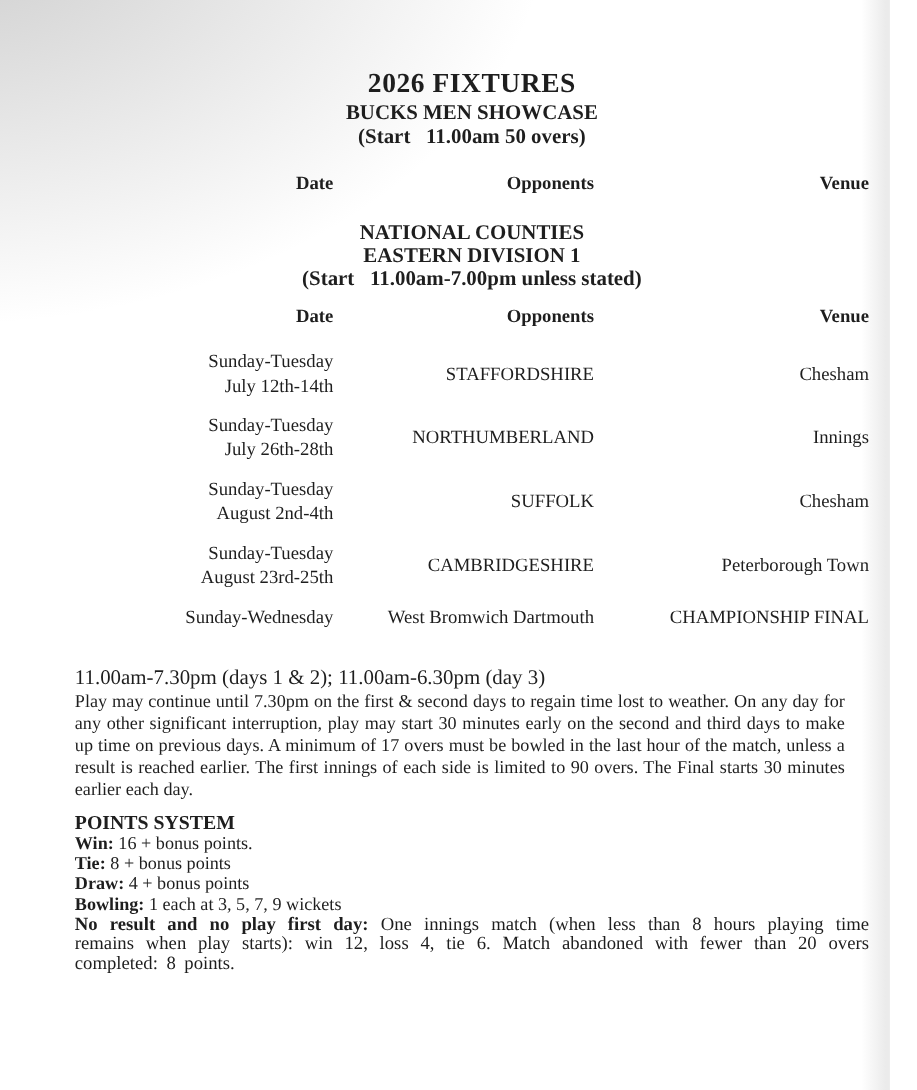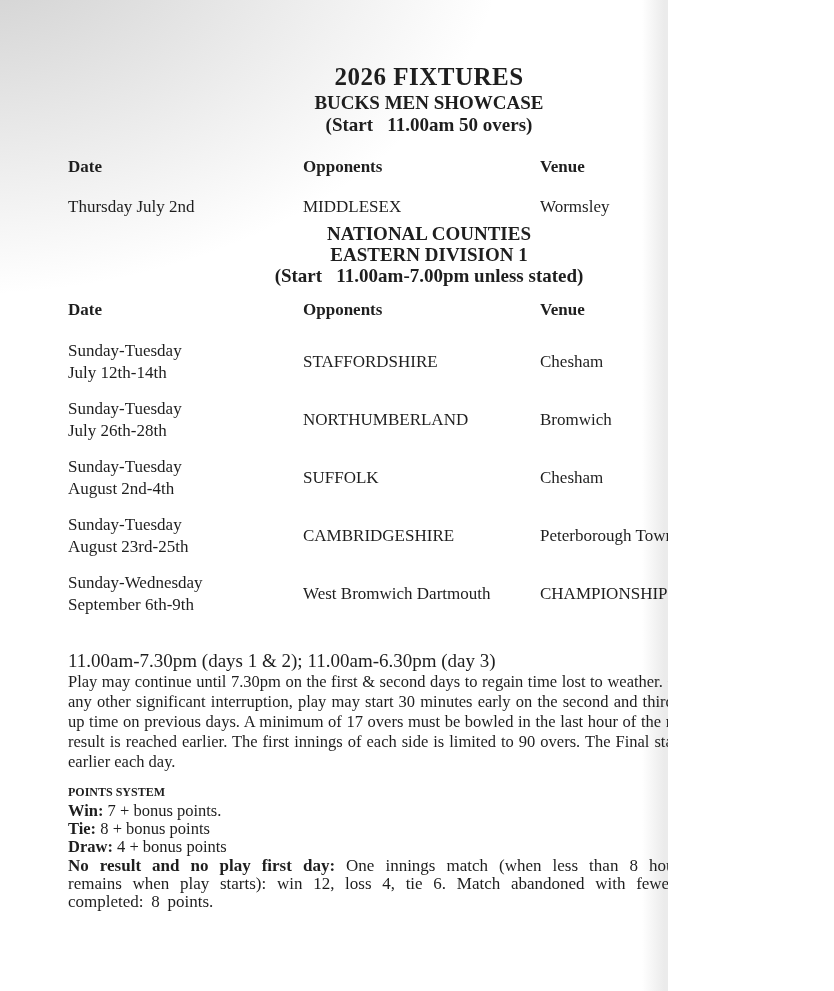--- a/index.html
+++ b/index.html
@@ -3,21 +3,21 @@
 <meta charset="utf-8">
 <style>
   html, body { margin: 0; padding: 0; }
   body {
     font-family: "Liberation Serif", "DejaVu Serif", serif;
     color: #1e1e1e;
     background: #ffffff;
   }
   .page {
     position: relative;
-    width: 668px;
+    width: 809px;
     height: 991px;
     background: #ffffff;
     overflow: hidden;
   }
   
   .shade-topleft {
     position: absolute;
     inset: 0;
     background: radial-gradient(ellipse 760px 520px at -6% -8%,
                 rgba(160,160,160,0.55), rgba(255,255,255,0) 72%);
@@ -53,48 +53,49 @@
     font-size: 19px;
     font-weight: bold;
     line-height: 21px;
     white-space: pre;
   }
   .fixture-table { width: 100%; }
   .trow {
     display: grid;
     grid-template-columns: 235px 237px 1fr;
     align-items: center;
+    text-align: right;
   }
   .thead {
     font-weight: bold;
     font-size: 17px;
     line-height: 16px;
   }
   .cell { font-size: 17px; }
   .showcase-head { margin-top: 23px; }
   .showcase-row { margin-top: 24px; line-height: 16px; }
-  .counties-heading { margin-top: 8px; }
+  .counties-heading { margin-top: 26px; }
   .counties-head { margin-top: 16px; }
   .counties-rows { margin-top: 22px; display: flex; flex-direction: column; row-gap: 14px; }
   .date-cell div { line-height: 22px; }
   .hours { margin-top: 34px; width: 700px; }
   .hours-heading {
     font-size: 17.5px;
     font-weight: bold;
     line-height: 20px;
   }
   .hours-times { font-size: 19px; line-height: 22px; }
   .hours-paragraph {
     font-size: 16.5px;
     line-height: 20px;
     text-align: justify;
   }
   .points { margin-top: 9px; width: 722px; }
   .points-heading {
-    font-size: 12px;
+    font-size: 18px;
     font-weight: bold;
     line-height: 20px;
     margin-top: 10px;
   }
   .points-item { font-size: 16.5px; line-height: 18.2px; }
   .points-item b { font-weight: bold; }
   .points-item.justified {
     text-align: justify;
     word-spacing: 3.5px;
     font-size: 17px;
@@ -112,25 +113,20 @@
     <div class="centered doc-title">2026 FIXTURES</div>
     <div class="centered doc-sub">BUCKS MEN SHOWCASE</div>
     <div class="centered doc-sub">(Start   11.00am 50 overs)</div>
 
     <div class="fixture-table">
       <div class="trow thead showcase-head">
         <div>Date</div>
         <div>Opponents</div>
         <div>Venue</div>
       </div>
-      <div class="trow showcase-row">
-        <div class="cell">Thursday July 2nd</div>
-        <div class="cell">MIDDLESEX</div>
-        <div class="cell">Wormsley</div>
-      </div>
     </div>
 
     <div class="centered counties-heading">
       <div class="section-head-line">NATIONAL COUNTIES</div>
       <div class="section-head-line">EASTERN DIVISION 1</div>
       <div class="section-head-line">(Start   11.00am-7.00pm unless stated)</div>
     </div>
 
     <div class="fixture-table">
       <div class="trow thead counties-head">
@@ -148,21 +144,21 @@
           <div class="cell">STAFFORDSHIRE</div>
           <div class="cell">Chesham</div>
         </div>
 
         <div class="trow">
           <div class="cell date-cell">
             <div>Sunday-Tuesday</div>
             <div>July 26th-28th</div>
           </div>
           <div class="cell">NORTHUMBERLAND</div>
-          <div class="cell">Bromwich</div>
+          <div class="cell">Innings</div>
         </div>
 
         <div class="trow">
           <div class="cell date-cell">
             <div>Sunday-Tuesday</div>
             <div>August 2nd-4th</div>
           </div>
           <div class="cell">SUFFOLK</div>
           <div class="cell">Chesham</div>
         </div>
@@ -172,36 +168,36 @@
             <div>Sunday-Tuesday</div>
             <div>August 23rd-25th</div>
           </div>
           <div class="cell">CAMBRIDGESHIRE</div>
           <div class="cell">Peterborough Town</div>
         </div>
 
         <div class="trow">
           <div class="cell date-cell">
             <div>Sunday-Wednesday</div>
-            <div>September 6th-9th</div>
           </div>
           <div class="cell">West Bromwich Dartmouth</div>
           <div class="cell">CHAMPIONSHIP FINAL</div>
         </div>
       </div>
     </div>
 
     <div class="hours">
       <div class="hours-times">11.00am-7.30pm (days 1 &amp; 2); 11.00am-6.30pm (day 3)</div>
       <div class="hours-paragraph">Play may continue until 7.30pm on the first &amp; second days to regain time lost to weather. On any day for any other significant interruption, play may start 30 minutes early on the second and third days to make up time on previous days. A minimum of 17 overs must be bowled in the last hour of the match, unless a result is reached earlier. The first innings of each side is limited to 90 overs. The Final starts 30 minutes earlier each day.</div>
     </div>
 
     <div class="points">
       <div class="points-heading">POINTS SYSTEM</div>
 
-      <div class="points-item"><b>Win:</b><span> 7 + bonus points.</span></div>
+      <div class="points-item"><b>Win:</b><span> 16 + bonus points.</span></div>
       <div class="points-item"><b>Tie:</b><span> 8 + bonus points</span></div>
       <div class="points-item"><b>Draw:</b><span> 4 + bonus points</span></div>
+      <div class="points-item"><b>Bowling:</b><span> 1 each at 3, 5, 7, 9 wickets</span></div>
       <div class="points-item justified"><b>No result and no play first day:</b><span> One innings match (when less than 8 hours playing time remains when play starts): win 12, loss 4, tie 6. Match abandoned with fewer than 20 overs completed: 8 points.</span></div>
     </div>
 
   </div>
 </div>
 
 </body></html>

